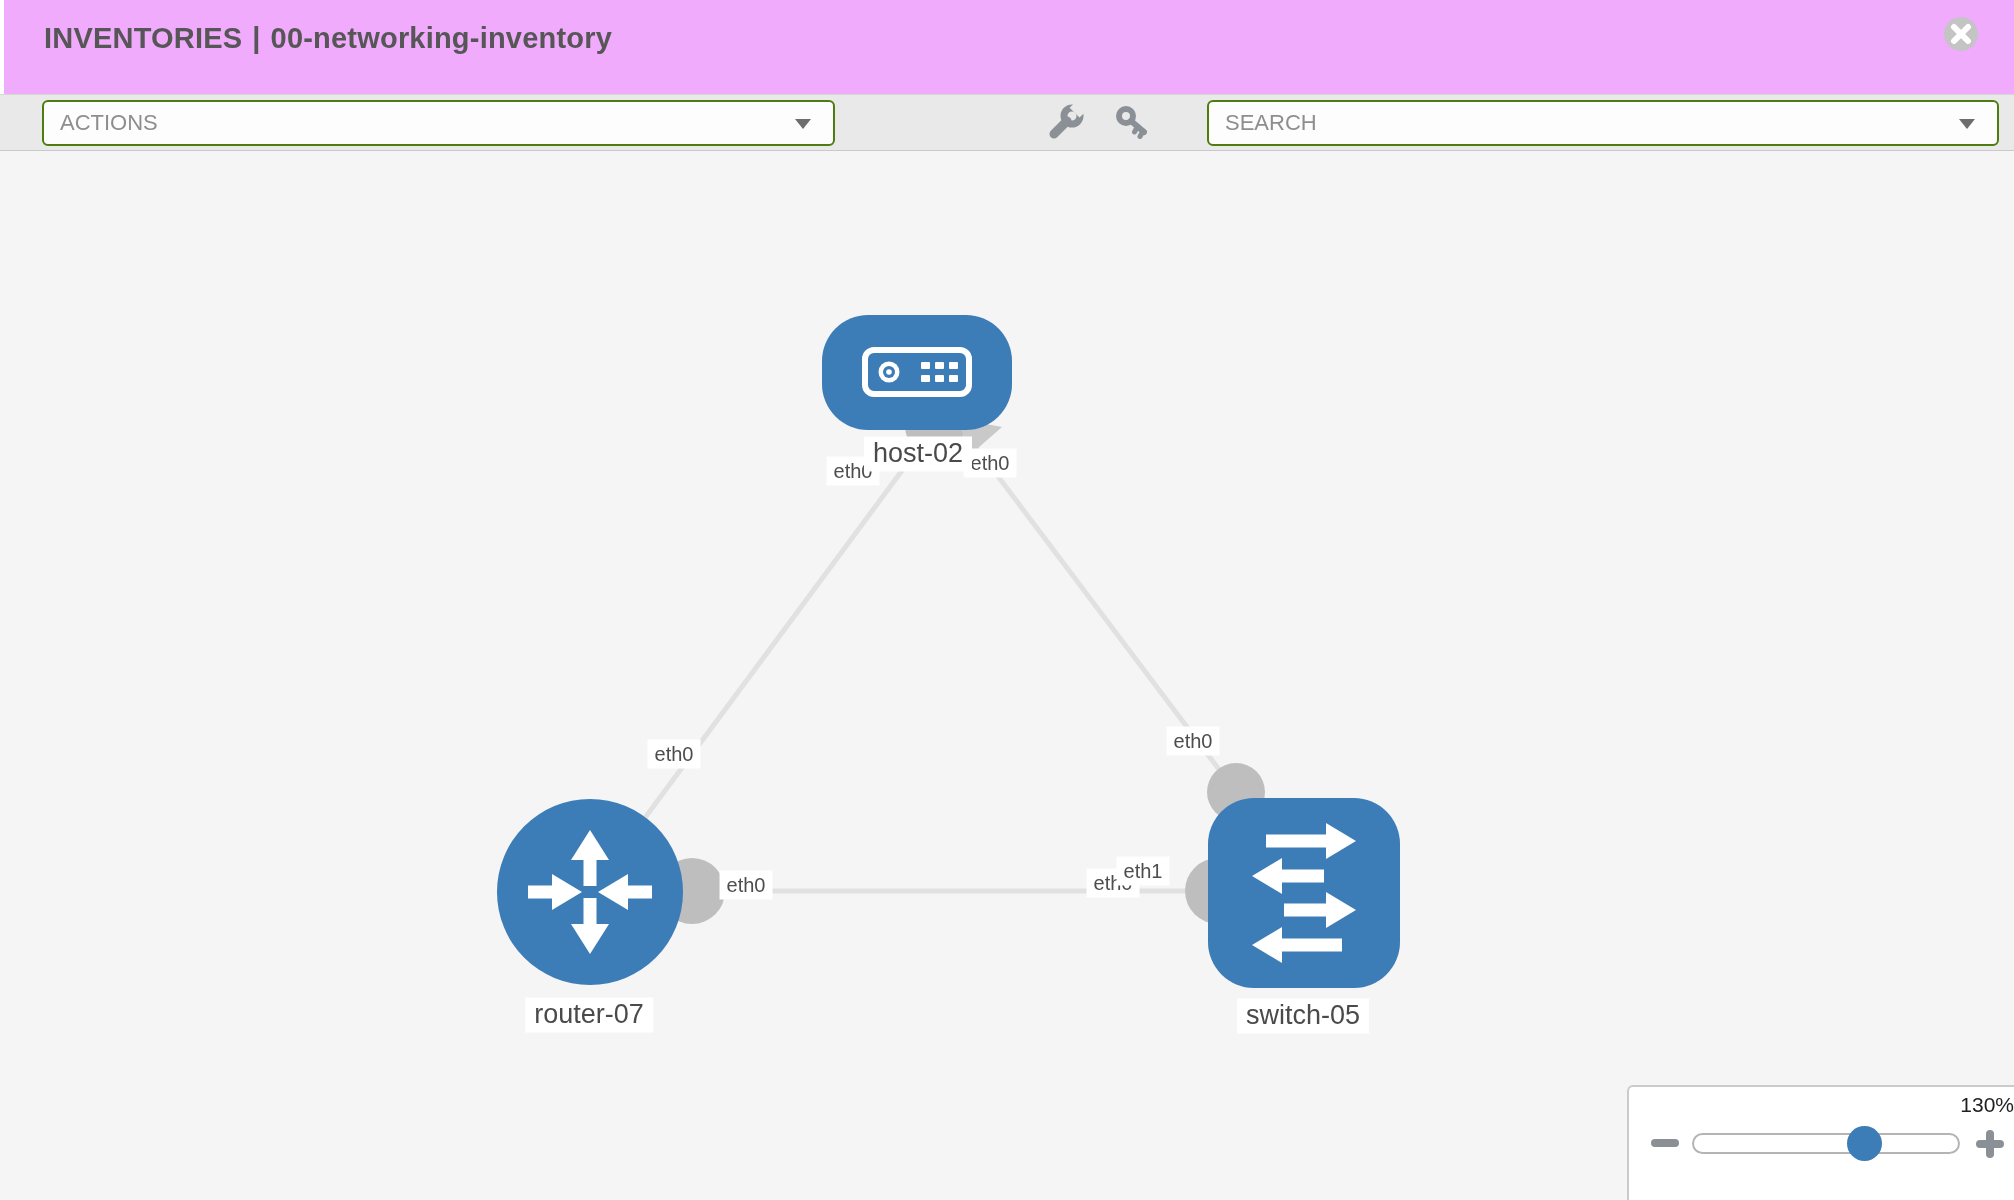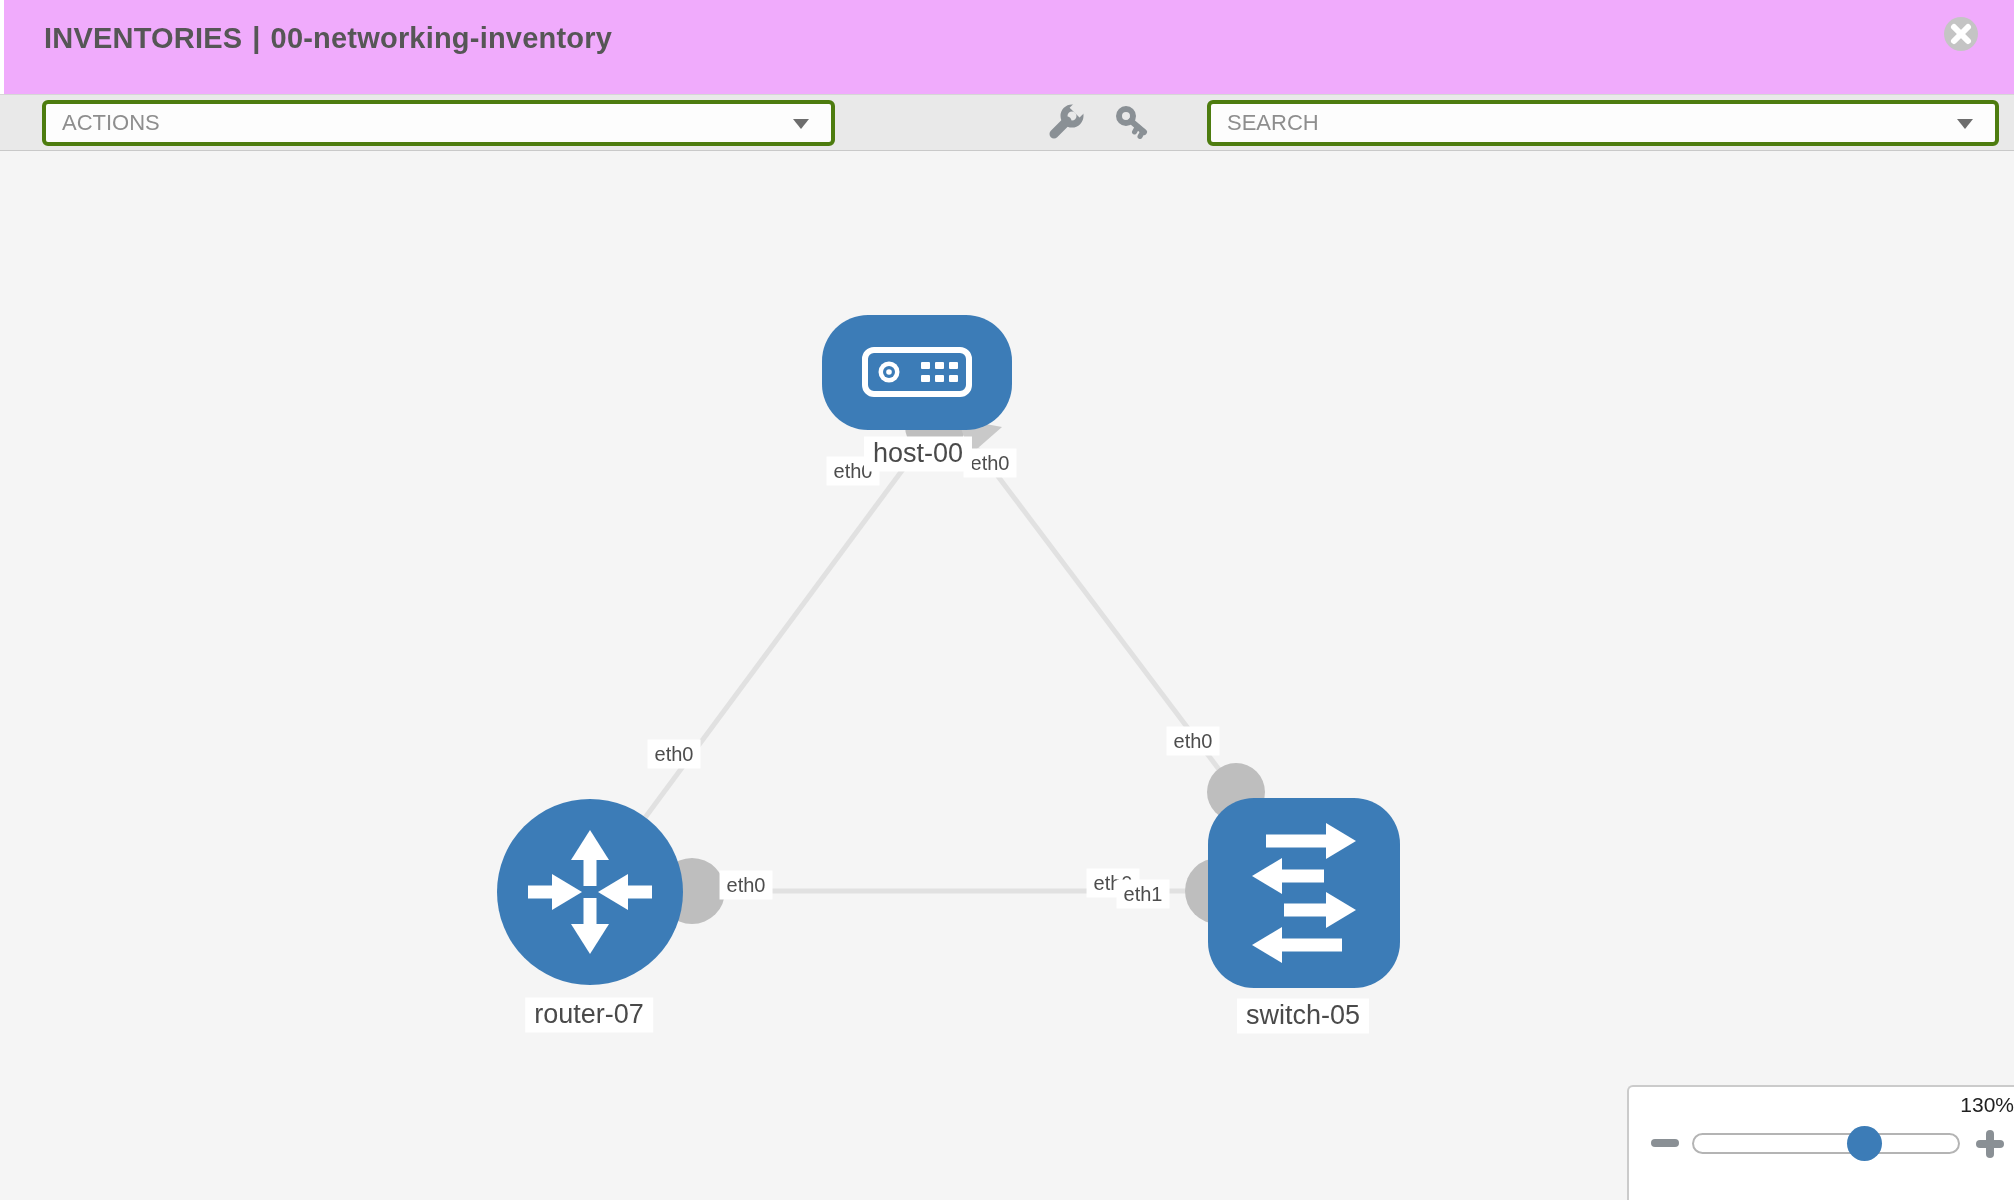--- a/index.html
+++ b/index.html
@@ -29,21 +29,21 @@
   
   .toolbar {
     position: absolute; left: 0; top: 94px; width: 2014px; height: 57px;
     background: #e9e9e9;
     border-top: 1px solid #d6d6d6;
     border-bottom: 1px solid #c9c9c9;
   }
   .select-box {
     position: absolute; top: 5px; height: 46px;
     background: #fdfdfd;
-    border: 4px solid #4d7c0f; border-radius: 6px;
+    border: 2px solid #4d7c0f; border-radius: 6px;
     display: flex; align-items: center;
     padding: 0 16px;
     color: #8e8e8e; font-size: 22px;
     cursor: pointer;
   }
   .select-box .caret {
     position: absolute; right: 22px; top: 50%; margin-top: -4px;
     width: 0; height: 0;
     border-left: 8px solid transparent;
     border-right: 8px solid transparent;
@@ -210,29 +210,29 @@
         <polygon points="-22,-35 -22,1 -52,-17"></polygon>
         <rect x="-20" y="10.5" width="44" height="13"></rect>
         <polygon points="22,-1 22,35 52,17"></polygon>
         <rect x="-24" y="45.5" width="62" height="13"></rect>
         <polygon points="-22,34 -22,70 -52,52"></polygon>
       </g>
     </g>
   </svg>
 
   <div class="chip" style="left:853px; top:320px;">eth0</div>
-  <div class="chip node-label" style="left:918px; top:303px;">host-00</div>
+  <div class="chip node-label" style="left:918px; top:303px;">host-02</div>
   <div class="chip" style="left:990px; top:312px;">eth0</div>
 
   <div class="chip" style="left:674px; top:603px;">eth0</div>
   <div class="chip" style="left:1193px; top:590px;">eth0</div>
 
   <div class="chip" style="left:746px; top:734px;">eth0</div>
   <div class="chip" style="left:1113px; top:732px;">eth0</div>
-  <div class="chip front" style="left:1143px; top:743px;">eth1</div>
+  <div class="chip front" style="left:1143px; top:720px;">eth1</div>
 
   <div class="chip node-label" style="left:589px; top:864px;">router-07</div>
   <div class="chip node-label" style="left:1303px; top:865px;">switch-05</div>
 
   <div class="zoom-panel">
     <div class="zoom-level">130%</div>
     <button class="zoom-minus"></button>
     <div class="zoom-track"></div>
     <button class="zoom-knob"></button>
     <button class="zoom-plus"></button>

